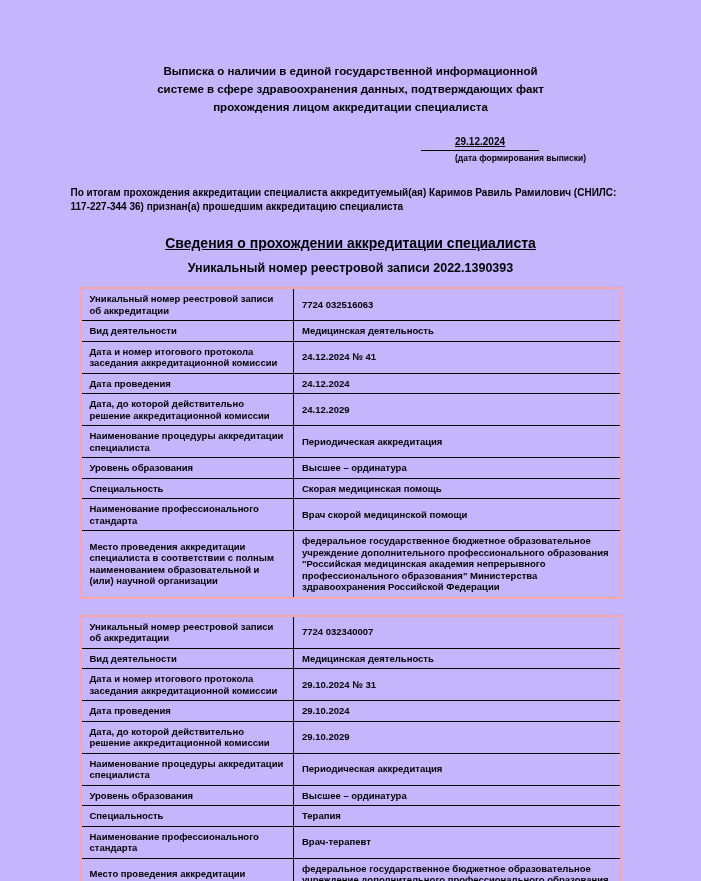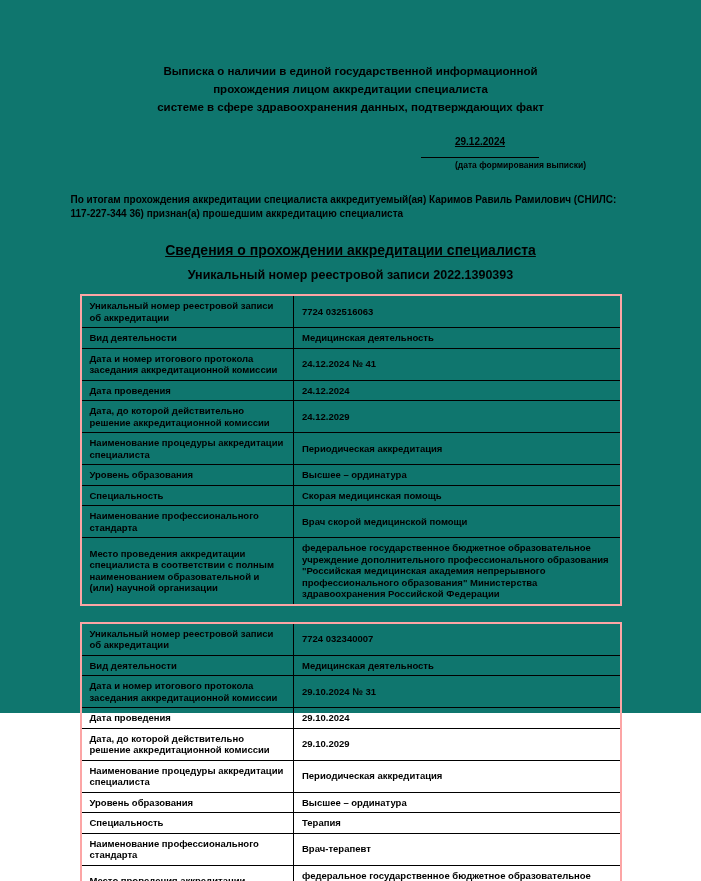--- a/index.html
+++ b/index.html
@@ -7,43 +7,43 @@
   body {
     width: 701px;
     height: 881px;
     font-family: "Liberation Sans", sans-serif;
     color: #000000;
     overflow: hidden;
   }
   .page {
     position: relative;
     width: 701px;
-    height: 713px;
-    background: #0f766e;
+    height: 881px;
+    background: #c4b5fd;
   }
   
   .doc-title {
     padding-top: 62px;
     text-align: center;
     font-weight: bold;
     font-size: 11.5px;
     line-height: 18px;
   }
   
   .date-block {
     width: 118px;
     margin: 20px 162px 0 auto;
     text-align: center;
     font-weight: bold;
   }
   .date-value {
     display: block;
     font-size: 10px;
     text-decoration: underline;
-    padding-bottom: 10px;
+    padding-bottom: 3px;
     border-bottom: 1.5px solid #000;
   }
   .date-caption {
     display: block;
     font-size: 8.5px;
     white-space: nowrap;
     padding-top: 2px;
     margin-left: 34px;
   }
   
@@ -90,22 +90,22 @@
   td.cell-label { width: 213px; }
   td.cell-value { }
 </style>
 </head>
 <body>
 
 <div class="page">
 
   <div class="doc-title">
     <div>Выписка о наличии в единой государственной информационной</div>
+    <div>системе в сфере здравоохранения данных, подтверждающих факт</div>
     <div>прохождения лицом аккредитации специалиста</div>
-    <div>системе в сфере здравоохранения данных, подтверждающих факт</div>
   </div>
 
   <div class="date-block">
     <span class="date-value">29.12.2024</span>
     <span class="date-caption">(дата формирования выписки)</span>
   </div>
 
   <div class="intro">По итогам прохождения аккредитации специалиста аккредитуемый(ая) Каримов Равиль Рамилович (СНИЛС: 117-227-344 36) признан(а) прошедшим аккредитацию специалиста</div>
 
   <div class="section-heading">Сведения о прохождении аккредитации специалиста</div>

